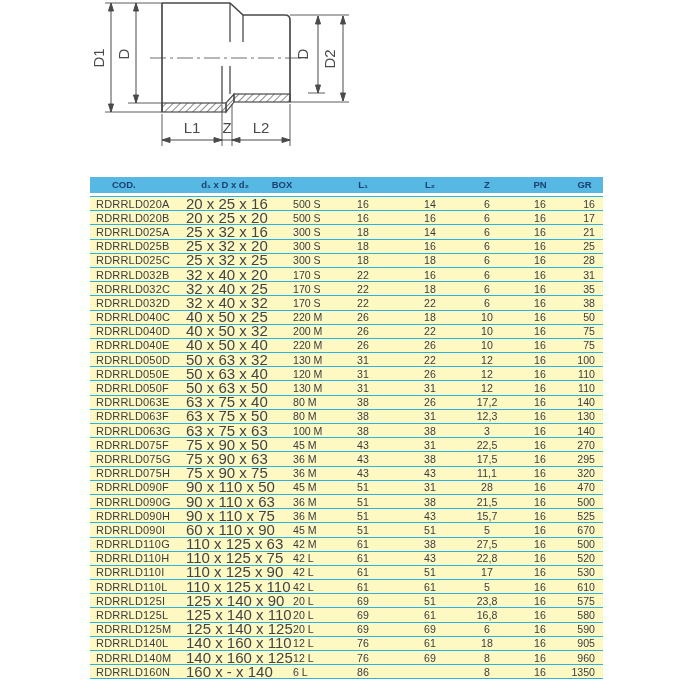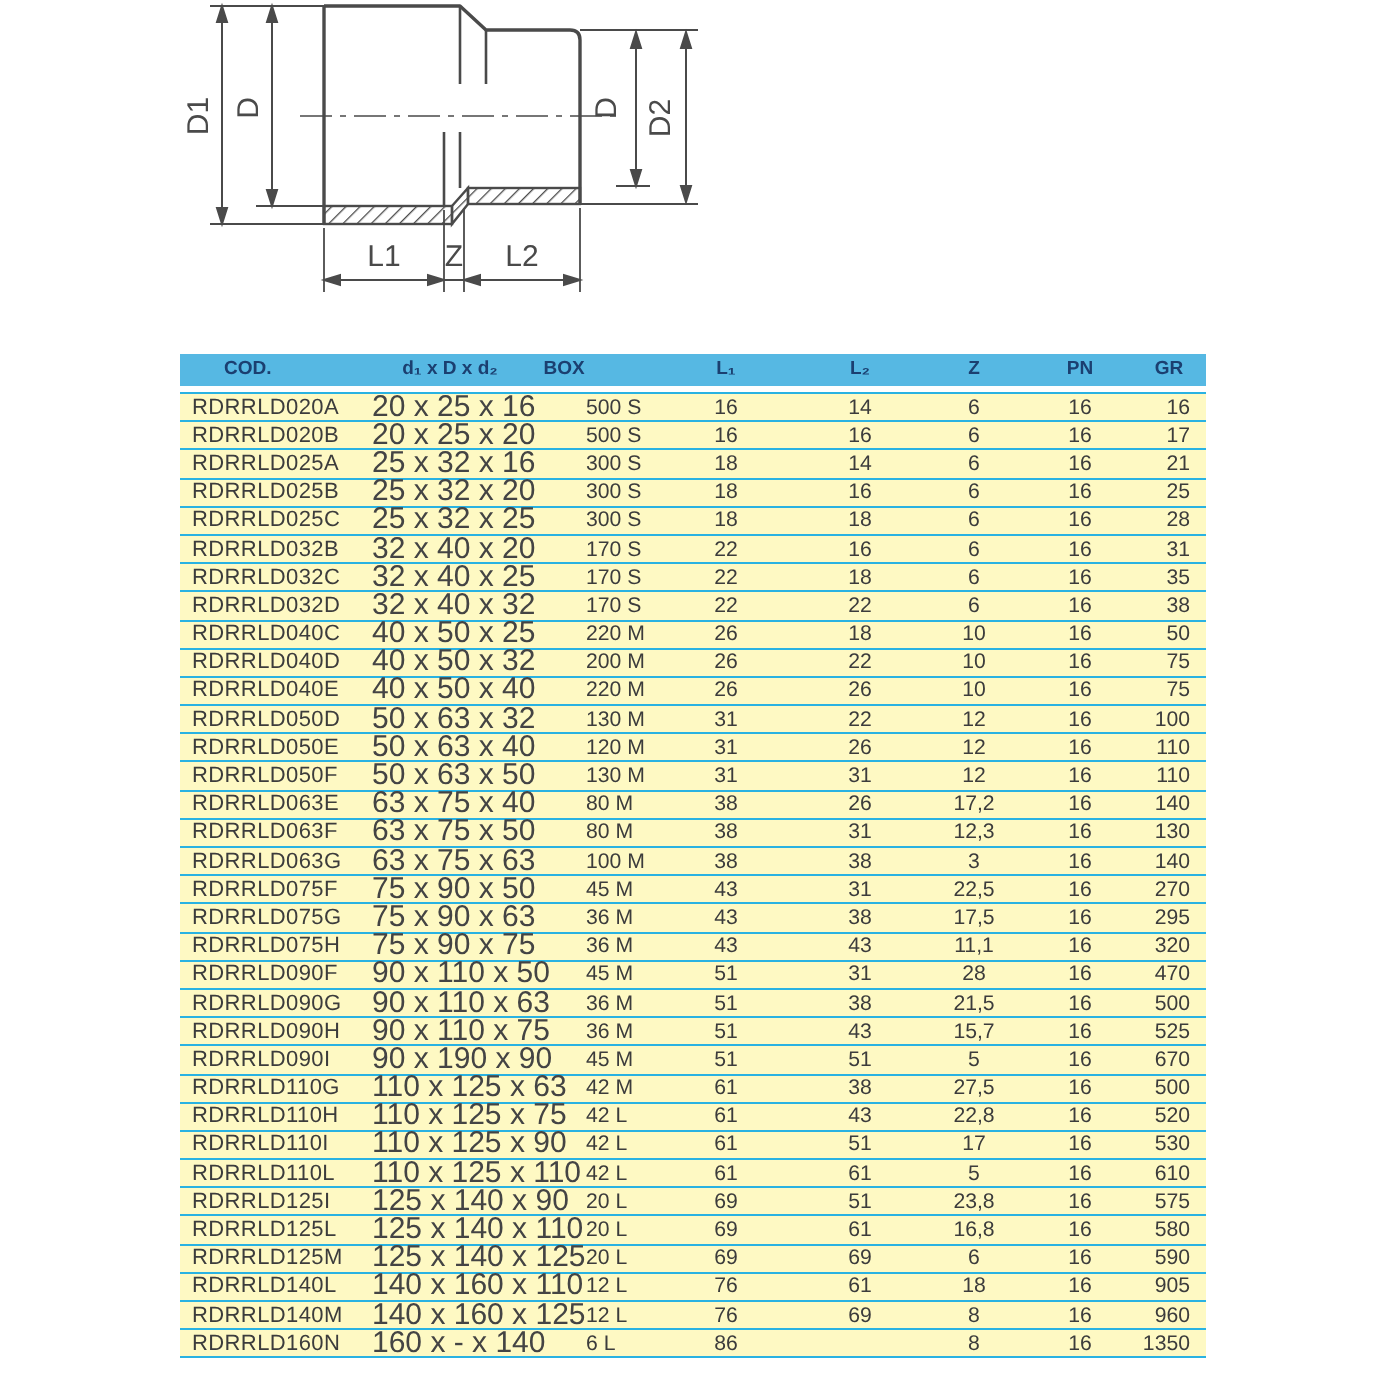--- a/index.html
+++ b/index.html
@@ -370,21 +370,21 @@
     <div class="td c2">36 M</div>
     <div class="td c3">51</div>
     <div class="td c4">43</div>
     <div class="td c5">15,7</div>
     <div class="td c6">16</div>
     <div class="td c7">525</div>
   </div>
 
   <div class="tr">
     <div class="td c0">RDRRLD090I</div>
-    <div class="td c1">90 x 190 x 90</div>
+    <div class="td c1">60 x 110 x 90</div>
     <div class="td c2">45 M</div>
     <div class="td c3">51</div>
     <div class="td c4">51</div>
     <div class="td c5">5</div>
     <div class="td c6">16</div>
     <div class="td c7">670</div>
   </div>
 
   <div class="tr">
     <div class="td c0">RDRRLD110G</div>

